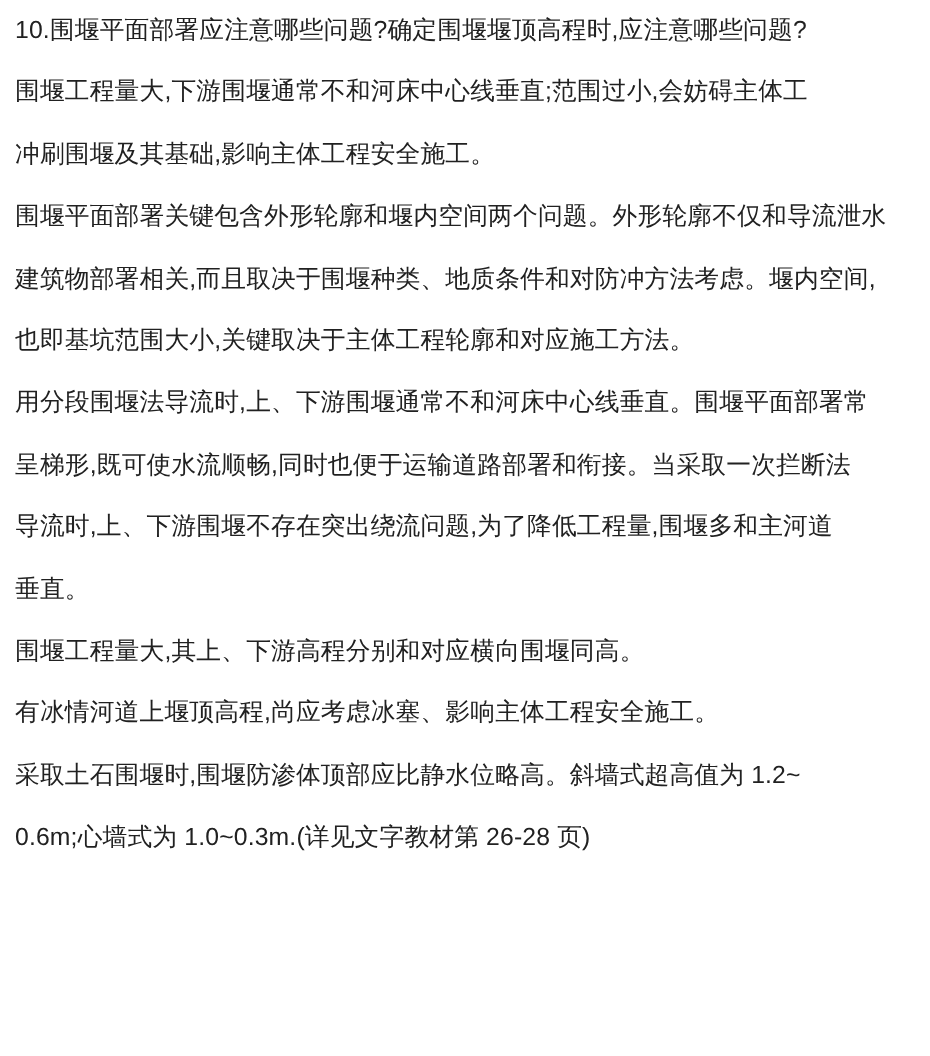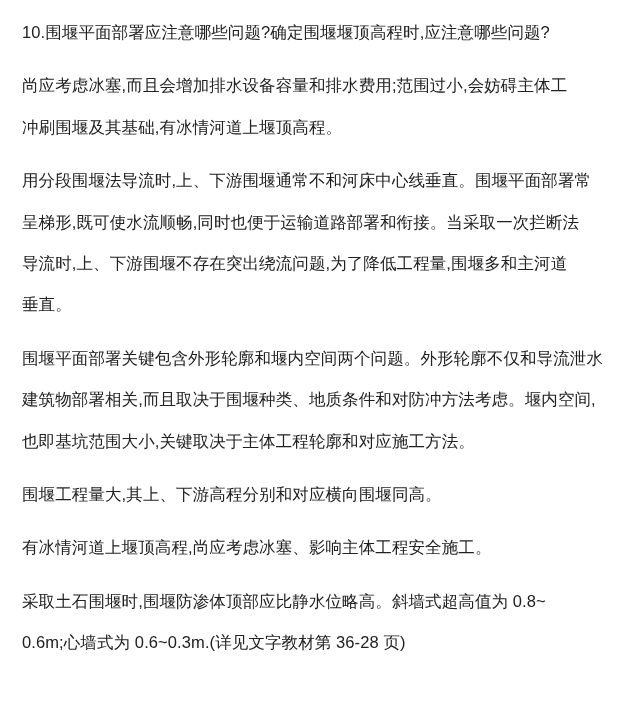--- a/index.html
+++ b/index.html
@@ -13,21 +13,21 @@
     height: 704px;
     background: #ffffff;
     color: #212121;
     font-family: "Liberation Sans", "DejaVu Sans", sans-serif;
     overflow: hidden;
     box-sizing: border-box;
     padding-left: 10px;
     padding-right: 6px;
   }
   .paragraph {
-    margin: 12px;
+    margin: 0;
     padding: 0;
   }
   .text-line {
     height: 41.4px;
     line-height: 41.4px;
     font-size: 16.5px;
     font-weight: 400;
     white-space: nowrap;
     letter-spacing: 0.1px;
   }
@@ -35,43 +35,43 @@
 </head>
 <body>
 
 <div class="page">
 
   <div class="paragraph">
     <div class="text-line">10.围堰平面部署应注意哪些问题?确定围堰堰顶高程时,应注意哪些问题?</div>
   </div>
 
   <div class="paragraph">
-    <div class="text-line">尚应考虑冰塞,而且会增加排水设备容量和排水费用;范围过小,会妨碍主体工</div>
-    <div class="text-line">冲刷围堰及其基础,有冰情河道上堰顶高程。</div>
+    <div class="text-line">围堰工程量大,下游围堰通常不和河床中心线垂直;范围过小,会妨碍主体工</div>
+    <div class="text-line">冲刷围堰及其基础,影响主体工程安全施工。</div>
+  </div>
+
+  <div class="paragraph">
+    <div class="text-line">围堰平面部署关键包含外形轮廓和堰内空间两个问题。外形轮廓不仅和导流泄水</div>
+    <div class="text-line">建筑物部署相关,而且取决于围堰种类、地质条件和对防冲方法考虑。堰内空间,</div>
+    <div class="text-line">也即基坑范围大小,关键取决于主体工程轮廓和对应施工方法。</div>
   </div>
 
   <div class="paragraph">
     <div class="text-line">用分段围堰法导流时,上、下游围堰通常不和河床中心线垂直。围堰平面部署常</div>
     <div class="text-line">呈梯形,既可使水流顺畅,同时也便于运输道路部署和衔接。当采取一次拦断法</div>
     <div class="text-line">导流时,上、下游围堰不存在突出绕流问题,为了降低工程量,围堰多和主河道</div>
     <div class="text-line">垂直。</div>
-  </div>
-
-  <div class="paragraph">
-    <div class="text-line">围堰平面部署关键包含外形轮廓和堰内空间两个问题。外形轮廓不仅和导流泄水</div>
-    <div class="text-line">建筑物部署相关,而且取决于围堰种类、地质条件和对防冲方法考虑。堰内空间,</div>
-    <div class="text-line">也即基坑范围大小,关键取决于主体工程轮廓和对应施工方法。</div>
   </div>
 
   <div class="paragraph">
     <div class="text-line">围堰工程量大,其上、下游高程分别和对应横向围堰同高。</div>
   </div>
 
   <div class="paragraph">
     <div class="text-line">有冰情河道上堰顶高程,尚应考虑冰塞、影响主体工程安全施工。</div>
   </div>
 
   <div class="paragraph">
-    <div class="text-line">采取土石围堰时,围堰防渗体顶部应比静水位略高。斜墙式超高值为 0.8~</div>
-    <div class="text-line">0.6m;心墙式为 0.6~0.3m.(详见文字教材第 36-28 页)</div>
+    <div class="text-line">采取土石围堰时,围堰防渗体顶部应比静水位略高。斜墙式超高值为 1.2~</div>
+    <div class="text-line">0.6m;心墙式为 1.0~0.3m.(详见文字教材第 26-28 页)</div>
   </div>
 
 </div>
 
 </body></html>

